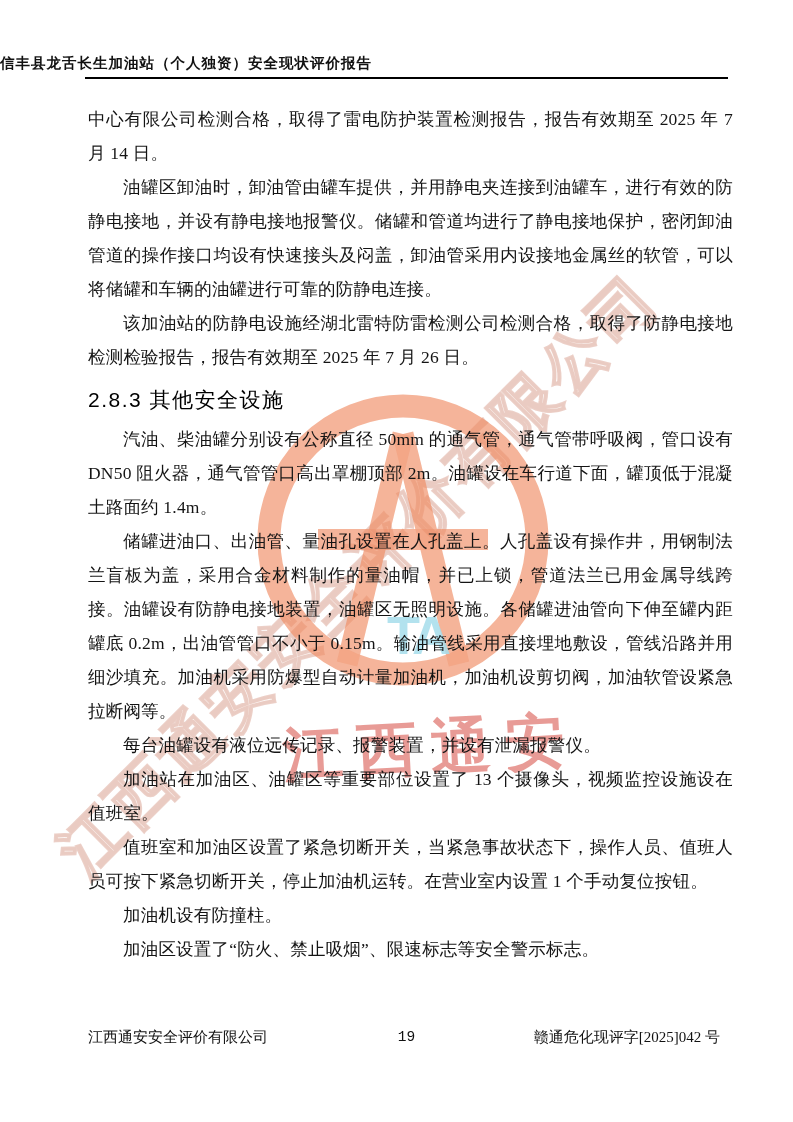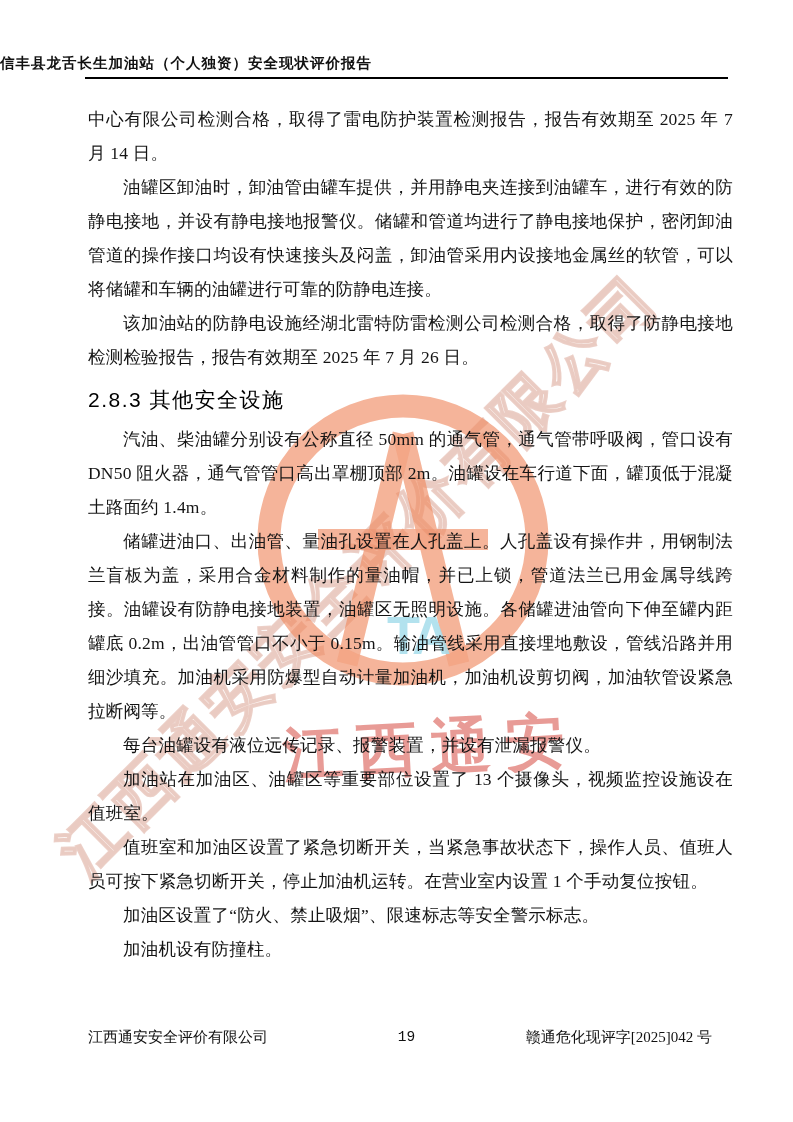--- a/index.html
+++ b/index.html
@@ -144,21 +144,21 @@
     position: absolute;
     left: 0;
     right: 0;
     text-align: center;
     top: 1px;
     font-size: 14.5px;
     font-family: Liberation Mono, monospace;
   }
   .footer-right {
     position: absolute;
-    right: 16px;
+    right: 8px;
     top: 0;
   }
 </style>
 </head>
 <body>
 
 <div class="page">
 
   <div class="watermark" aria-hidden="true">
     <div class="wm-diagonal">江西通安安全评价有限公司</div>
@@ -184,22 +184,22 @@
     <p>油罐区卸油时，卸油管由罐车提供，并用静电夹连接到油罐车，进行有效的防静电接地，并设有静电接地报警仪。储罐和管道均进行了静电接地保护，密闭卸油管道的操作接口均设有快速接头及闷盖，卸油管采用内设接地金属丝的软管，可以将储罐和车辆的油罐进行可靠的防静电连接。</p>
     <p>该加油站的防静电设施经湖北雷特防雷检测公司检测合格，取得了防静电接地检测检验报告，报告有效期至 2025 年 7 月 26 日。</p>
 
     <h2 class="section-heading">2.8.3 其他安全设施</h2>
 
     <p>汽油、柴油罐分别设有公称直径 50mm 的通气管，通气管带呼吸阀，管口设有 DN50 阻火器，通气管管口高出罩棚顶部 2m。油罐设在车行道下面，罐顶低于混凝土路面约 1.4m。</p>
     <p>储罐进油口、出油管、量油孔设置在人孔盖上。人孔盖设有操作井，用钢制法兰盲板为盖，采用合金材料制作的量油帽，并已上锁，管道法兰已用金属导线跨接。油罐设有防静电接地装置，油罐区无照明设施。各储罐进油管向下伸至罐内距罐底 0.2m，出油管管口不小于 0.15m。输油管线采用直接埋地敷设，管线沿路并用细沙填充。加油机采用防爆型自动计量加油机，加油机设剪切阀，加油软管设紧急拉断阀等。</p>
     <p>每台油罐设有液位远传记录、报警装置，并设有泄漏报警仪。</p>
     <p>加油站在加油区、油罐区等重要部位设置了 13 个摄像头，视频监控设施设在值班室。</p>
     <p>值班室和加油区设置了紧急切断开关，当紧急事故状态下，操作人员、值班人员可按下紧急切断开关，停止加油机运转。在营业室内设置 1 个手动复位按钮。</p>
+    <p>加油机设有防撞柱。</p>
     <p>加油区设置了“防火、禁止吸烟”、限速标志等安全警示标志。</p>
-    <p>加油机设有防撞柱。</p>
   </div>
 
   <div class="footer">
     <span class="footer-left">江西通安安全评价有限公司</span>
     <span class="footer-page">19</span>
     <span class="footer-right">赣通危化现评字[2025]042 号</span>
   </div>
 
 </div>
 

